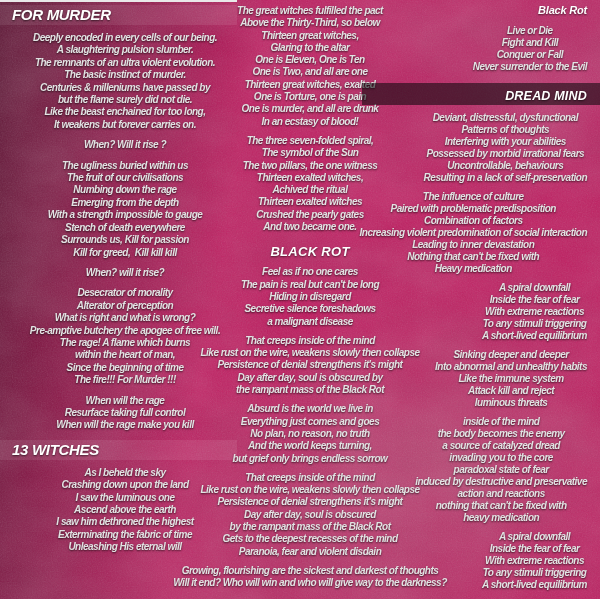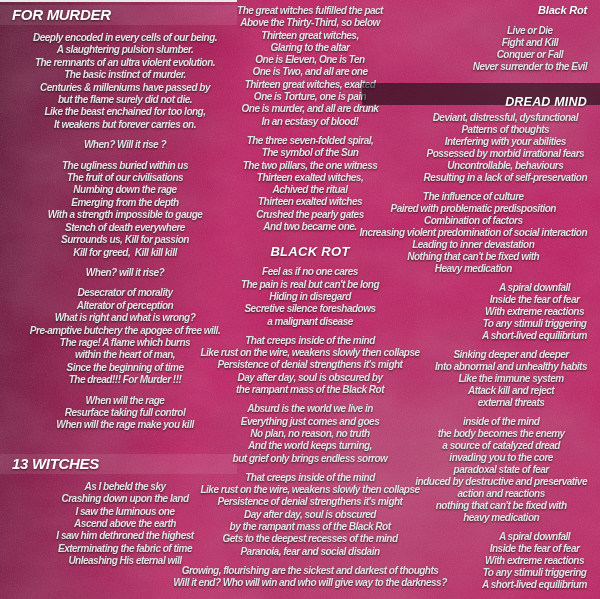--- a/index.html
+++ b/index.html
@@ -39,24 +39,24 @@
   .col-right .stanza{margin-bottom:7px;align-items:center;}
   .col-right .line{text-align:right;line-height:12.0px;}
   
   .song-header{font-weight:bold;color:#ffffff;text-shadow:0 1px 2px rgba(0,0,0,0.6);}
   .bar-left{
     width:237px;box-sizing:border-box;
     margin:0 0 7px -12px;padding:0 0 0 12px;
     height:20px;line-height:20px;font-size:15px;letter-spacing:-0.3px;
     background:rgba(255,255,255,0.085);
   }
-  .gap-before{margin-top:22px;}
+  .gap-before{margin-top:8px;}
   .bar-right{
     min-width:238px;box-sizing:border-box;
-    margin:3px -13px 7px 16px;padding:8px 13px 0 30px;
+    margin:3px -13px 7px 16px;padding:2px 13px 0 30px;
     height:22px;line-height:22px;font-size:12.5px;letter-spacing:0.2px;
     text-align:right;
     background:rgba(4,5,7,0.55);
   }
   .center{font-size:13px;letter-spacing:0.3px;margin:4px 0 7px;}
   .right-small{font-size:11px;letter-spacing:-0.2px;margin:0 0 9px;}
   .top-strip{
     position:absolute;top:0;left:0;width:237px;height:2px;
     background:#e9e9e9;z-index:4;
   }
@@ -117,21 +117,21 @@
         <div class="line">When? will it rise?</div>
       </div>
       <div class="stanza">
         <div class="line">Desecrator of morality</div>
         <div class="line">Alterator of perception</div>
         <div class="line">What is right and what is wrong?</div>
         <div class="line">Pre-amptive butchery the apogee of free will.</div>
         <div class="line">The rage! A flame which burns</div>
         <div class="line">within the heart of man,</div>
         <div class="line">Since the beginning of time</div>
-        <div class="line">The dread!!! For Murder !!!</div>
+        <div class="line">The fire!!! For Murder !!!</div>
       </div>
       <div class="stanza">
         <div class="line">When will the rage</div>
         <div class="line">Resurface taking full control</div>
         <div class="line">When will the rage make you kill</div>
       </div>
       <div class="song-header bar-left gap-before">13 WITCHES</div>
       <div class="stanza">
         <div class="line">As I beheld the sky</div>
         <div class="line">Crashing down upon the land</div>
@@ -187,21 +187,21 @@
         <div class="line">And the world keeps turning,</div>
         <div class="line">but grief only brings endless sorrow</div>
       </div>
       <div class="stanza">
         <div class="line">That creeps inside of the mind</div>
         <div class="line">Like rust on the wire, weakens slowly then collapse</div>
         <div class="line">Persistence of denial strengthens it's might</div>
         <div class="line">Day after day, soul is obscured</div>
         <div class="line">by the rampant mass of the Black Rot</div>
         <div class="line">Gets to the deepest recesses of the mind</div>
-        <div class="line">Paranoia, fear and social disdain</div>
+        <div class="line">Paranoia, fear and violent disdain</div>
       </div>
       <div class="stanza">
         <div class="line">Growing, flourishing are the sickest and darkest of thoughts</div>
         <div class="line">Will it end? Who will win and who will give way to the darkness?</div>
       </div>
     </div>
   <div class="col col-right">
       <div class="song-header right-small">Black Rot</div>
       <div class="stanza">
         <div class="line">Live or Die</div>
@@ -232,21 +232,21 @@
         <div class="line">Inside the fear of fear</div>
         <div class="line">With extreme reactions</div>
         <div class="line">To any stimuli triggering</div>
         <div class="line">A short-lived equilibrium</div>
       </div>
       <div class="stanza">
         <div class="line">Sinking deeper and deeper</div>
         <div class="line">Into abnormal and unhealthy habits</div>
         <div class="line">Like the immune system</div>
         <div class="line">Attack kill and reject</div>
-        <div class="line">external threats</div>
+        <div class="line">luminous threats</div>
       </div>
       <div class="stanza">
         <div class="line">inside of the mind</div>
         <div class="line">the body becomes the enemy</div>
         <div class="line">a source of catalyzed dread</div>
         <div class="line">invading you to the core</div>
         <div class="line">paradoxal state of fear</div>
         <div class="line">induced by destructive and preservative</div>
         <div class="line">action and reactions</div>
         <div class="line">nothing that can't be fixed with</div>

